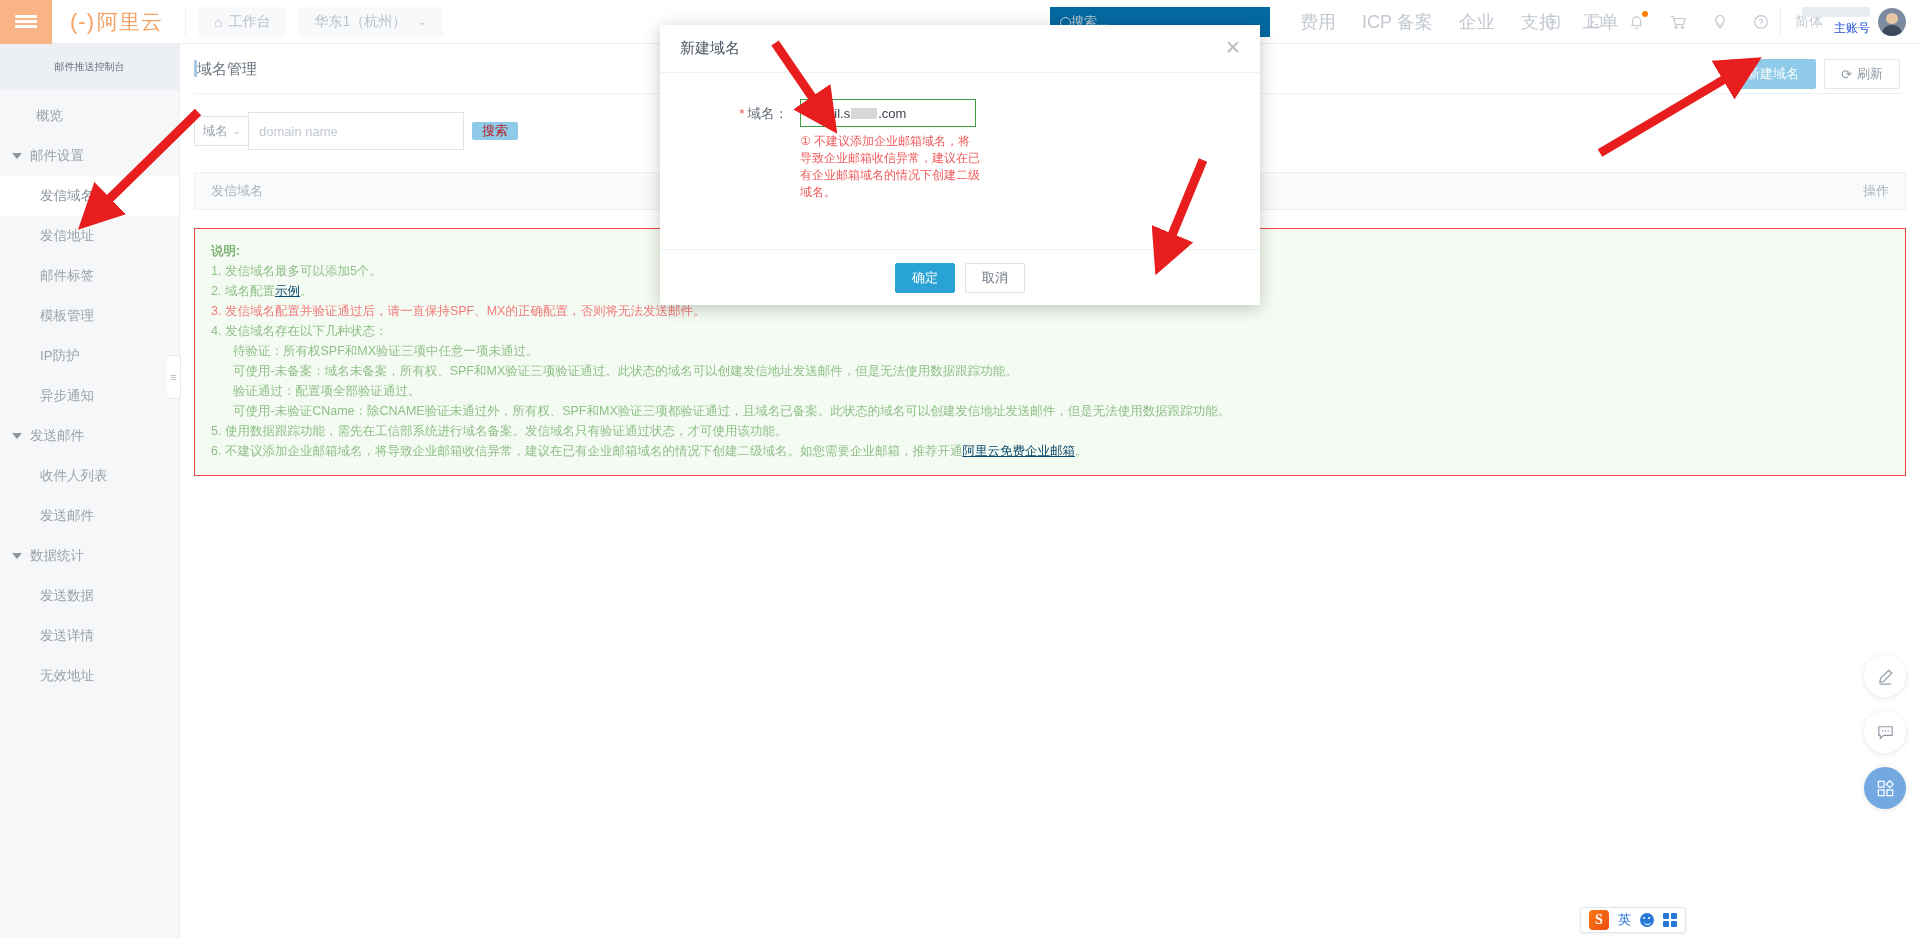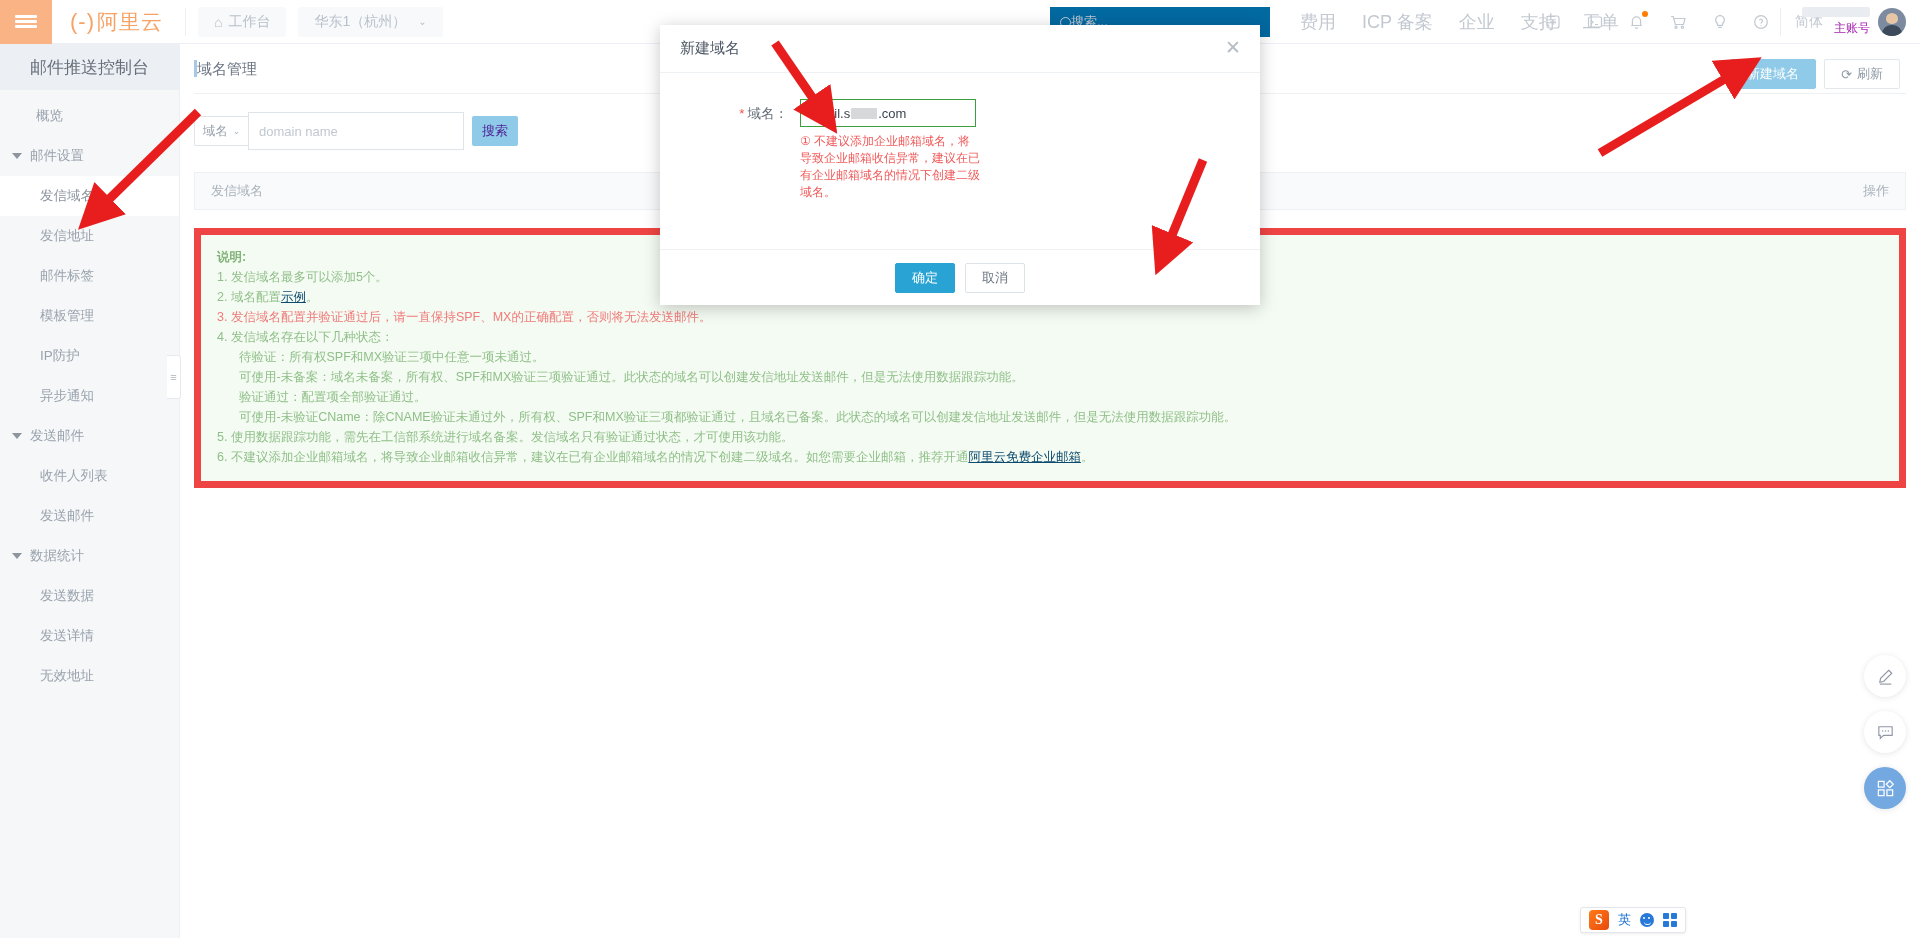--- a/index.html
+++ b/index.html
@@ -56,21 +56,21 @@
   .ticon svg { display: block; }
   .dot-badge {
     position: absolute; top: -3px; right: -4px; width: 6px; height: 6px;
     background: #ff7d00; border-radius: 50%;
   }
   .lang { color: #c3c9d1; font-size: 14px; cursor: pointer; }
   .acct-divider { position: absolute; left: 1780px; top: 8px; width: 1px; height: 28px; background: #eceff3; }
   .account { position: absolute; right: 14px; top: 0; height: 44px; display: flex; align-items: center; gap: 8px; }
   .acct-text { display: flex; flex-direction: column; align-items: flex-end; gap: 3px; }
   .acct-mask { width: 68px; height: 10px; background: #e9edf1; border-radius: 2px; }
-  .acct-label { color: #a21caf; font-size: 12px; }
+  .acct-label { color: #1d4ed8; font-size: 12px; }
   .avatar {
     width: 28px; height: 28px; border-radius: 50%;
     background: #7d8ba0; overflow: hidden; position: relative;
     cursor: pointer;
   }
   .avatar::before {
     content: ""; position: absolute; left: 8px; top: 5px; width: 12px; height: 11px;
     background: #e6c6a5; border-radius: 50% 50% 45% 45%;
   }
   .avatar::after {
@@ -78,21 +78,21 @@
     background: #3d4a5c; border-radius: 9px 9px 0 0;
   }
 
   
   .sidebar {
     position: absolute; top: 44px; left: 0; width: 180px; height: 894px;
     background: #f5f7f9; border-right: 1px solid #ecf0f3;
   }
   .sidebar-title {
     height: 46px; display: flex; align-items: center; justify-content: center;
-    color: #66707c; font-size: 17px; background: #eceff3;
+    color: #66707c; font-size: 10px; background: #eceff3;
   }
   .menu { padding-top: 6px; }
   .menu-row {
     height: 40px; display: flex; align-items: center;
     color: #9aa3ad; font-size: 13.5px; cursor: pointer; position: relative;
   }
   .menu-row.group { padding-left: 12px; gap: 8px; }
   .menu-row.leaf { padding-left: 40px; }
   .menu-row.top { padding-left: 36px; }
   .menu-row.active { background: #fff; color: #8b949f; }
@@ -130,34 +130,34 @@
     border-radius: 2px 0 0 2px;
   }
   .select-caret { font-size: 9px; color: #aab2bb; }
   .text-input {
     width: 216px; height: 38px; border: 1px solid #dfe4e9;
     padding: 0 10px; color: #c2c8d0; font-size: 13px; background: #fff;
     outline: none; font-family: inherit;
   }
   .text-input::placeholder { color: #c2c8d0; }
   .btn-search {
-    width: 46px; height: 30px; background: #8fcbe8; color: #4c1d95;
+    width: 46px; height: 18px; background: #8fcbe8; color: #b91c1c;
     font-size: 13px; display: flex; align-items: center; justify-content: center;
     margin-left: 8px; cursor: pointer; border-radius: 2px;
   }
 
   .table-head {
     margin: 22px 14px 0 14px; height: 38px; background: #f8fafb;
     border: 1px solid #eef1f4; display: flex; align-items: center;
     padding: 0 16px; justify-content: space-between;
     color: #a9b1ba; font-size: 13px;
   }
 
   .notice {
-    margin: 18px 14px 0 14px; border: 7px solid #ef4444; background: #f4fbf2;
+    margin: 18px 14px 0 14px; border: 1px solid #ef4444; background: #f4fbf2;
     padding: 12px 16px 14px 16px; color: #8fbf88; font-size: 12.5px; line-height: 20px;
   }
   .notice b { color: #7fb377; font-weight: bold; }
   .notice .ln { white-space: nowrap; }
   .notice .indent { padding-left: 22px; }
   .notice .red { color: #f07a7a; }
   .notice .lnk { color: #0c4a6e; text-decoration: underline; cursor: pointer; }
 
   
   .rail { position: absolute; right: 14px; top: 655px; display: flex; flex-direction: column; align-items: center; gap: 14px; }

